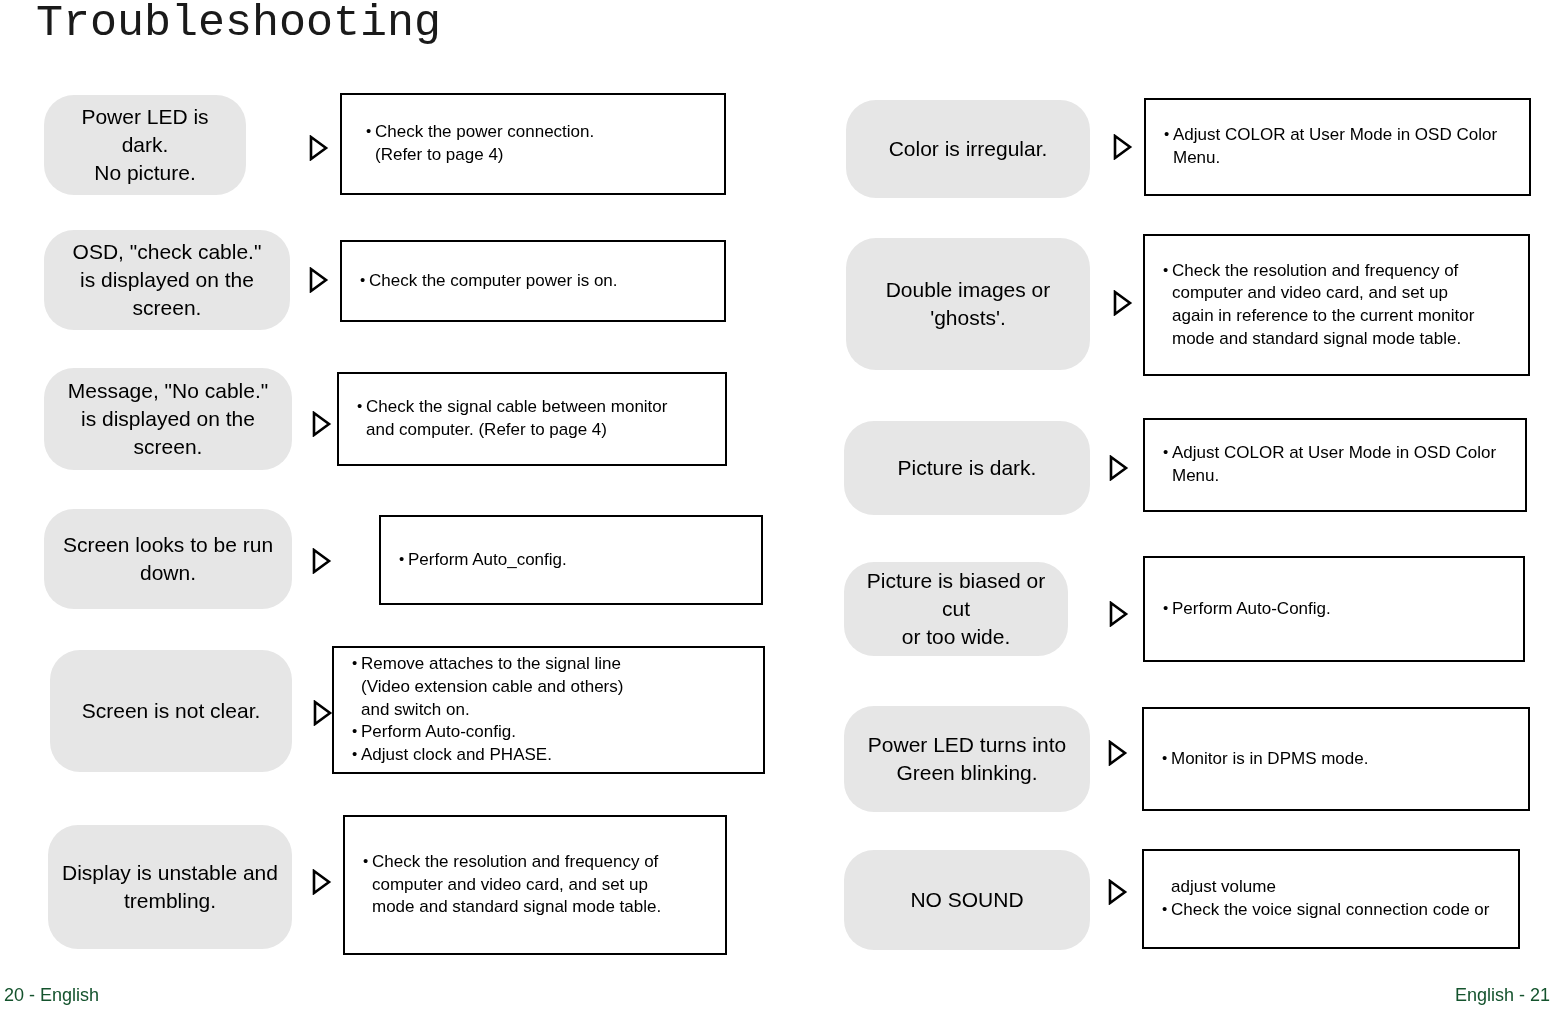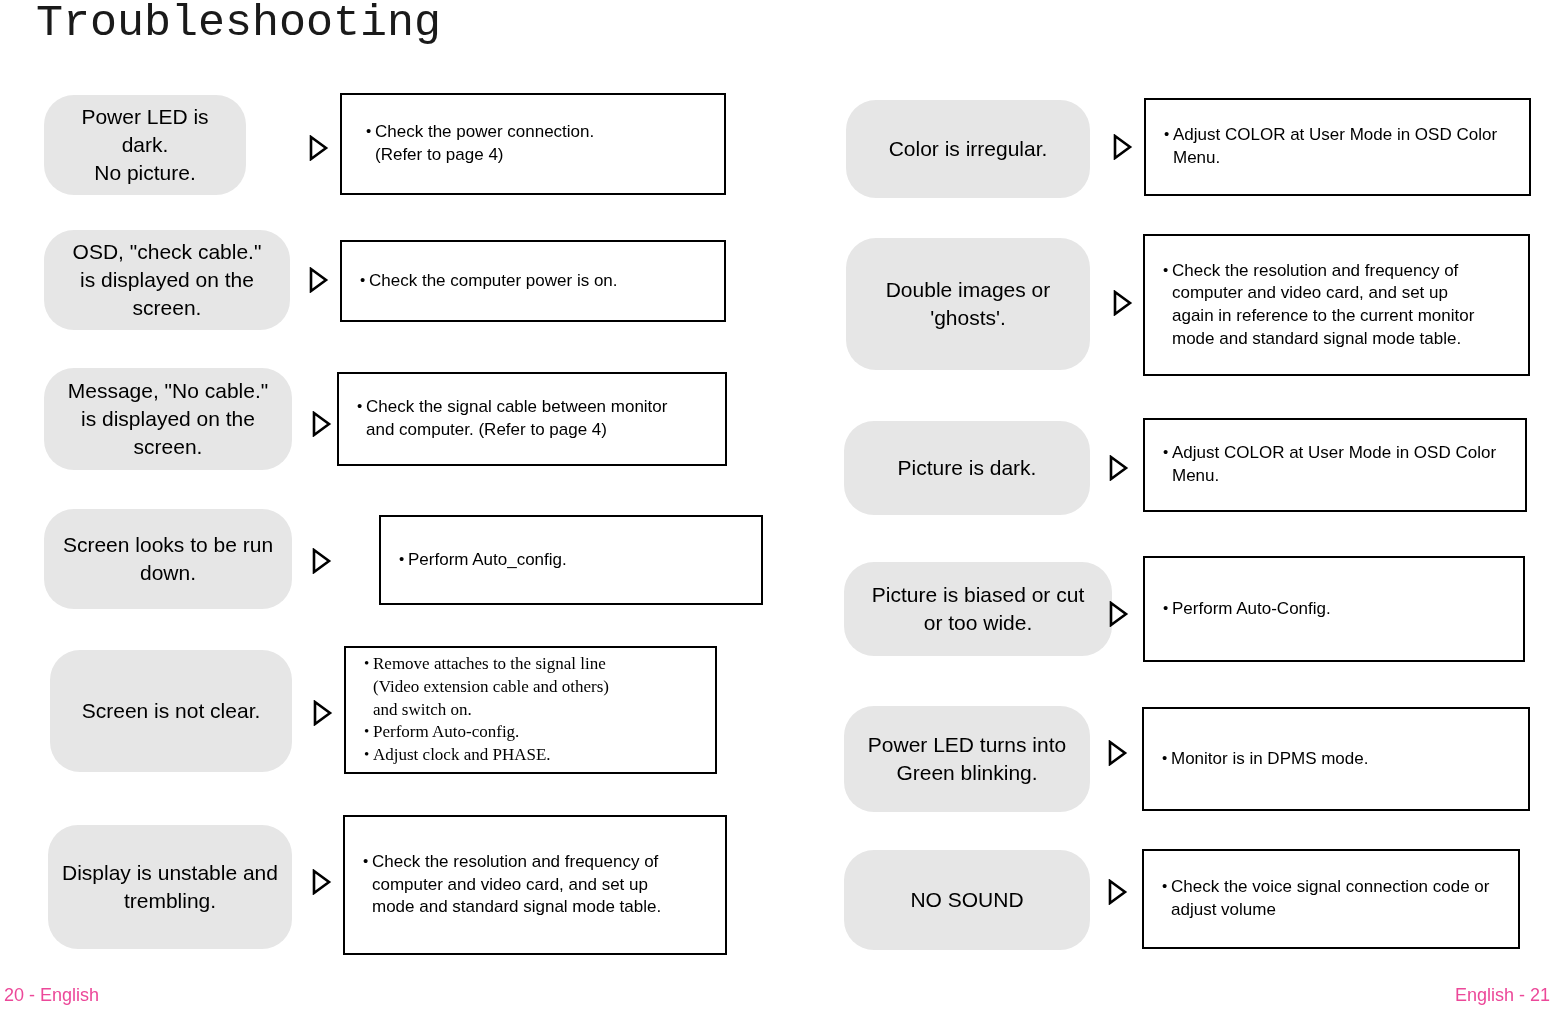--- a/index.html
+++ b/index.html
@@ -95,21 +95,21 @@
     line-height: 1;
     vertical-align: 1px;
   }
   .bullet-pad { display: inline-block; width: 9px; }
 
   
   .footer {
     position: absolute;
     bottom: 6px;
     font-size: 18px;
-    color: #ec4899;
+    color: #14532d;
     white-space: nowrap;
   }
   #footer-left  { left: 4px; }
   #footer-right { right: 10px; }
 </style>
 </head>
 <body>
 
 <div id="page-title">Troubleshooting</div>
 
@@ -175,21 +175,21 @@
       </div>
     </div>
     <div class="symptom" style="left: 50px; top: 650px; width: 242px; height: 122px;">
       <span class="symptom-text">Screen is not clear.</span>
     </div>
     <div class="arrow" style="left: 311px; top: 700px;">
       <svg viewBox="0 0 22 26" aria-hidden="true">
         <path d="M4 2 L19 13 L4 24 Z" fill="#ffffff" stroke="#000000" stroke-width="2.6" stroke-linejoin="miter"></path>
       </svg>
     </div>
-    <div class="solution" style="left: 344px; top: 646px; width: 373px; height: 128px; font-family: Liberation Serif, serif;">
+    <div class="solution" style="left: 332px; top: 646px; width: 433px; height: 128px;">
       <div class="solution-body">
         <span class="sol-line bulleted"><span class="bullet-dot"></span><span>Remove attaches to the signal line</span></span>
         <span class="sol-line"><span class="bullet-pad"></span><span>(Video extension cable and others)</span></span>
         <span class="sol-line"><span class="bullet-pad"></span><span>and switch on.</span></span>
         <span class="sol-line bulleted"><span class="bullet-dot"></span><span>Perform Auto-config.</span></span>
         <span class="sol-line bulleted"><span class="bullet-dot"></span><span>Adjust clock and PHASE.</span></span>
       </div>
     </div>
     <div class="symptom" style="left: 48px; top: 825px; width: 244px; height: 124px;">
       <span class="symptom-text">Display is unstable and
@@ -247,21 +247,21 @@
       <svg viewBox="0 0 22 26" aria-hidden="true">
         <path d="M4 2 L19 13 L4 24 Z" fill="#ffffff" stroke="#000000" stroke-width="2.6" stroke-linejoin="miter"></path>
       </svg>
     </div>
     <div class="solution" style="left: 343px; top: 418px; width: 384px; height: 94px;">
       <div class="solution-body">
         <span class="sol-line bulleted"><span class="bullet-dot"></span><span>Adjust COLOR at User Mode in OSD Color</span></span>
         <span class="sol-line"><span class="bullet-pad"></span><span>Menu.</span></span>
       </div>
     </div>
-    <div class="symptom" style="left: 44px; top: 562px; width: 268px; height: 94px;">
+    <div class="symptom" style="left: 44px; top: 562px; width: 224px; height: 94px;">
       <span class="symptom-text">Picture is biased or cut
 or too wide.</span>
     </div>
     <div class="arrow" style="left: 307px; top: 601px;">
       <svg viewBox="0 0 22 26" aria-hidden="true">
         <path d="M4 2 L19 13 L4 24 Z" fill="#ffffff" stroke="#000000" stroke-width="2.6" stroke-linejoin="miter"></path>
       </svg>
     </div>
     <div class="solution" style="left: 343px; top: 556px; width: 382px; height: 106px;">
       <div class="solution-body">
@@ -285,21 +285,21 @@
     <div class="symptom" style="left: 44px; top: 850px; width: 246px; height: 100px;">
       <span class="symptom-text">NO SOUND</span>
     </div>
     <div class="arrow" style="left: 306px; top: 879px;">
       <svg viewBox="0 0 22 26" aria-hidden="true">
         <path d="M4 2 L19 13 L4 24 Z" fill="#ffffff" stroke="#000000" stroke-width="2.6" stroke-linejoin="miter"></path>
       </svg>
     </div>
     <div class="solution" style="left: 342px; top: 849px; width: 378px; height: 100px;">
       <div class="solution-body">
+        <span class="sol-line"><span class="bullet-pad"></span><span>adjust volume</span></span>
         <span class="sol-line bulleted"><span class="bullet-dot"></span><span>Check the voice signal connection code or</span></span>
-        <span class="sol-line"><span class="bullet-pad"></span><span>adjust volume</span></span>
       </div>
     </div>
   </div>
 
 <div class="footer" id="footer-left">20 - English</div>
 
 <div class="footer" id="footer-right">English - 21</div>
 
 </body></html>

